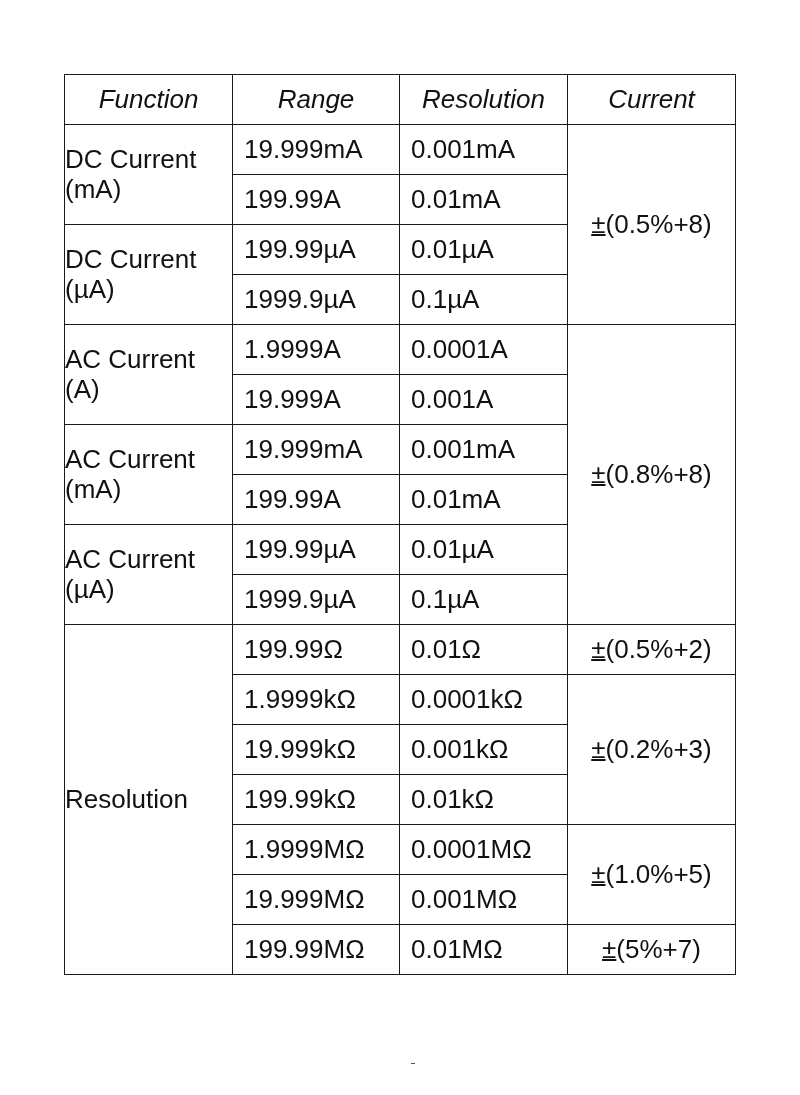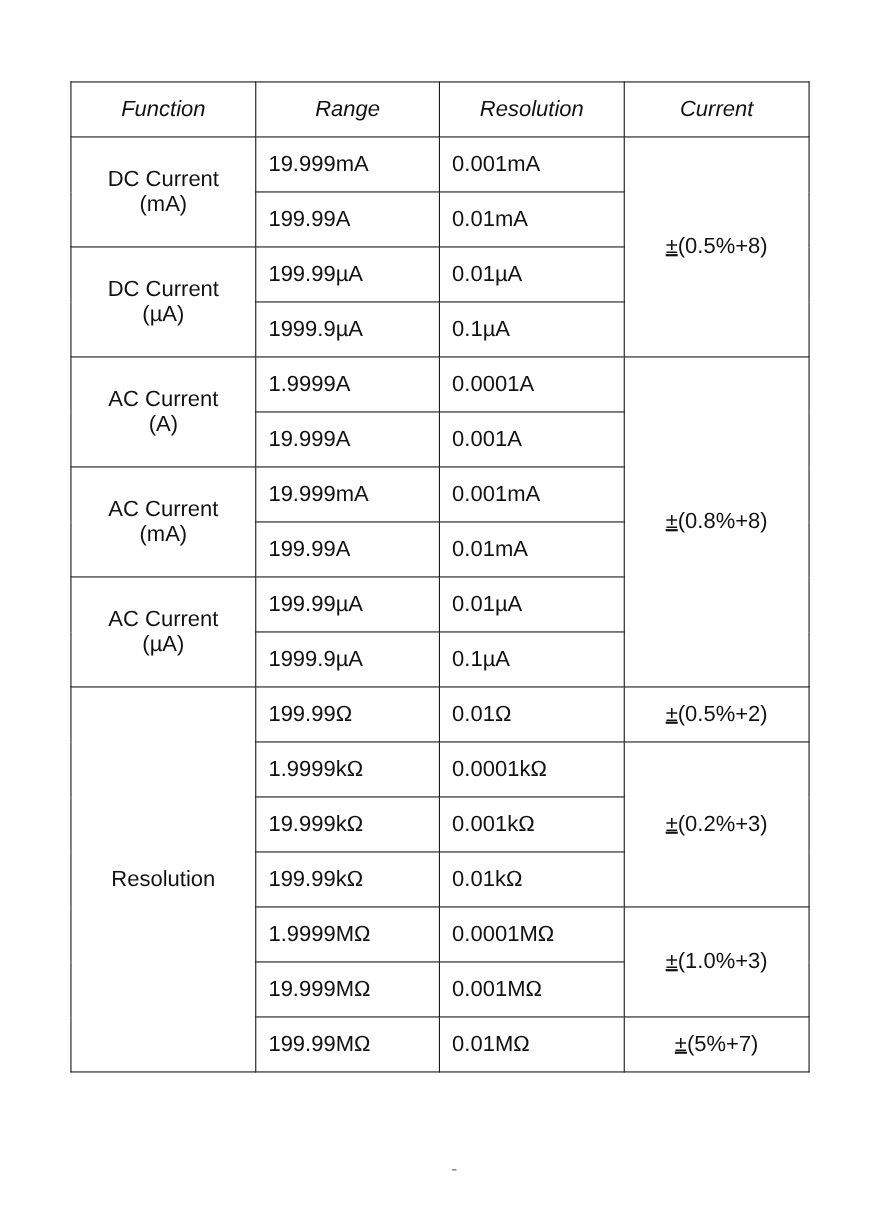--- a/index.html
+++ b/index.html
@@ -20,36 +20,35 @@
       left: 64px;
       top: 74px;
       width: 671px;
       border-collapse: collapse;
       table-layout: fixed;
     }
     #spec-table td, #spec-table th {
       border: 1.6px solid #1a1a1a;
       padding: 0;
       height: 49px;
-      font-size: 20px;
+      font-size: 26px;
       font-weight: normal;
       line-height: 1.15;
       overflow: hidden;
     }
     #spec-table th {
       font-style: italic;
       text-align: center;
       height: 49px;
     }
     col.c-func { width: 168px; }
     col.c-range { width: 167px; }
     col.c-res { width: 168px; }
     col.c-acc { width: 168px; }
     td.func {
-      text-align: center;
       vertical-align: middle;
     }
     td.func span { display: block; }
     td.val {
       text-align: left;
       padding-left: 11px !important;
       vertical-align: middle;
       white-space: nowrap;
       margin-left: 30px;
     }
@@ -181,21 +180,21 @@
       <td class="val">0.001kΩ</td>
     </tr>
     <tr>
       <td class="val">199.99kΩ</td>
       <td class="val">0.01kΩ</td>
     </tr>
     <tr>
       <td class="val">1.9999MΩ</td>
       <td class="val">0.0001MΩ</td>
       <td class="acc" rowspan="2">
-        <span class="pm">±</span><span>(1.0%+3)</span>
+        <span class="pm">±</span><span>(1.0%+5)</span>
       </td>
     </tr>
     <tr>
       <td class="val">19.999MΩ</td>
       <td class="val">0.001MΩ</td>
     </tr>
     <tr>
       <td class="val">199.99MΩ</td>
       <td class="val">0.01MΩ</td>
       <td class="acc">

